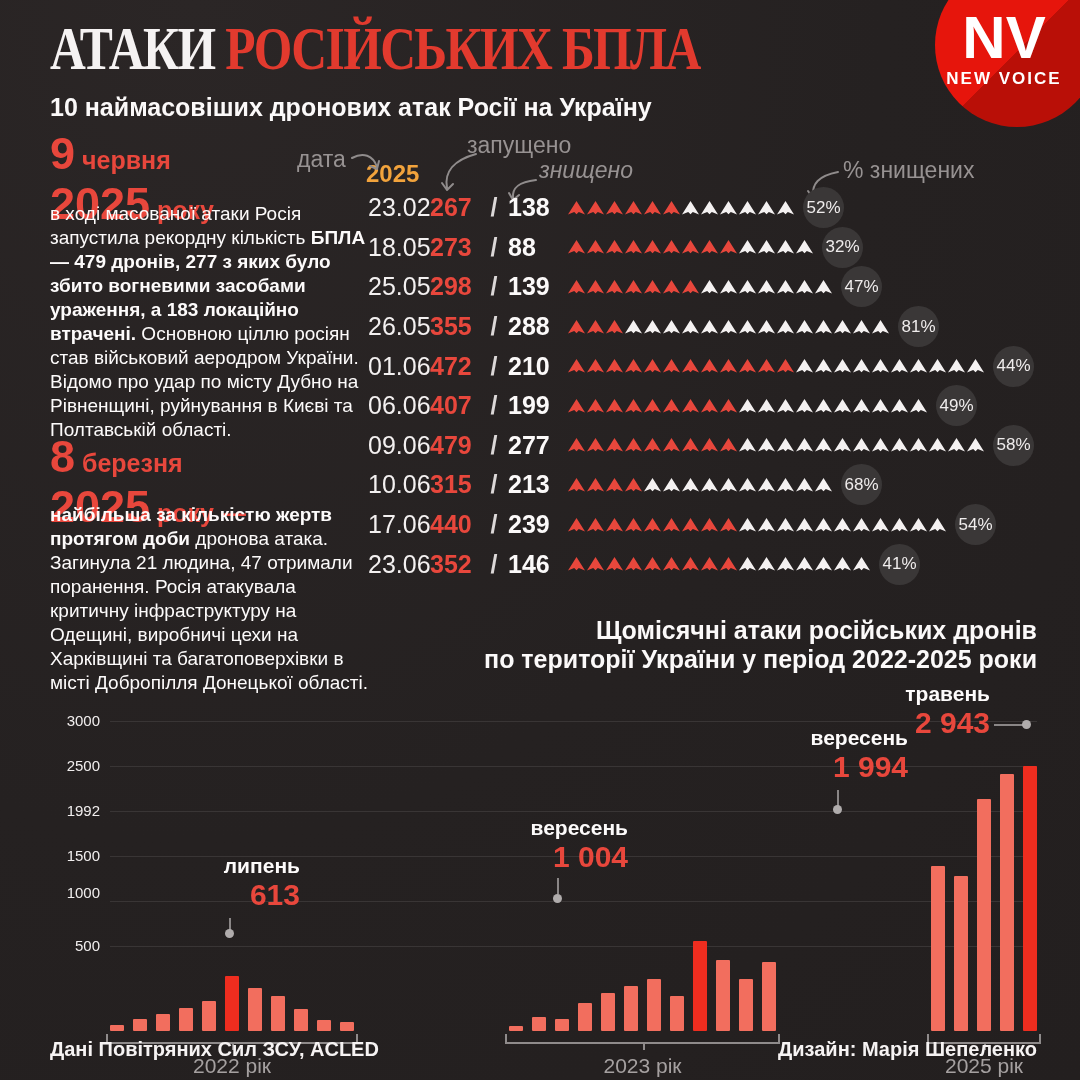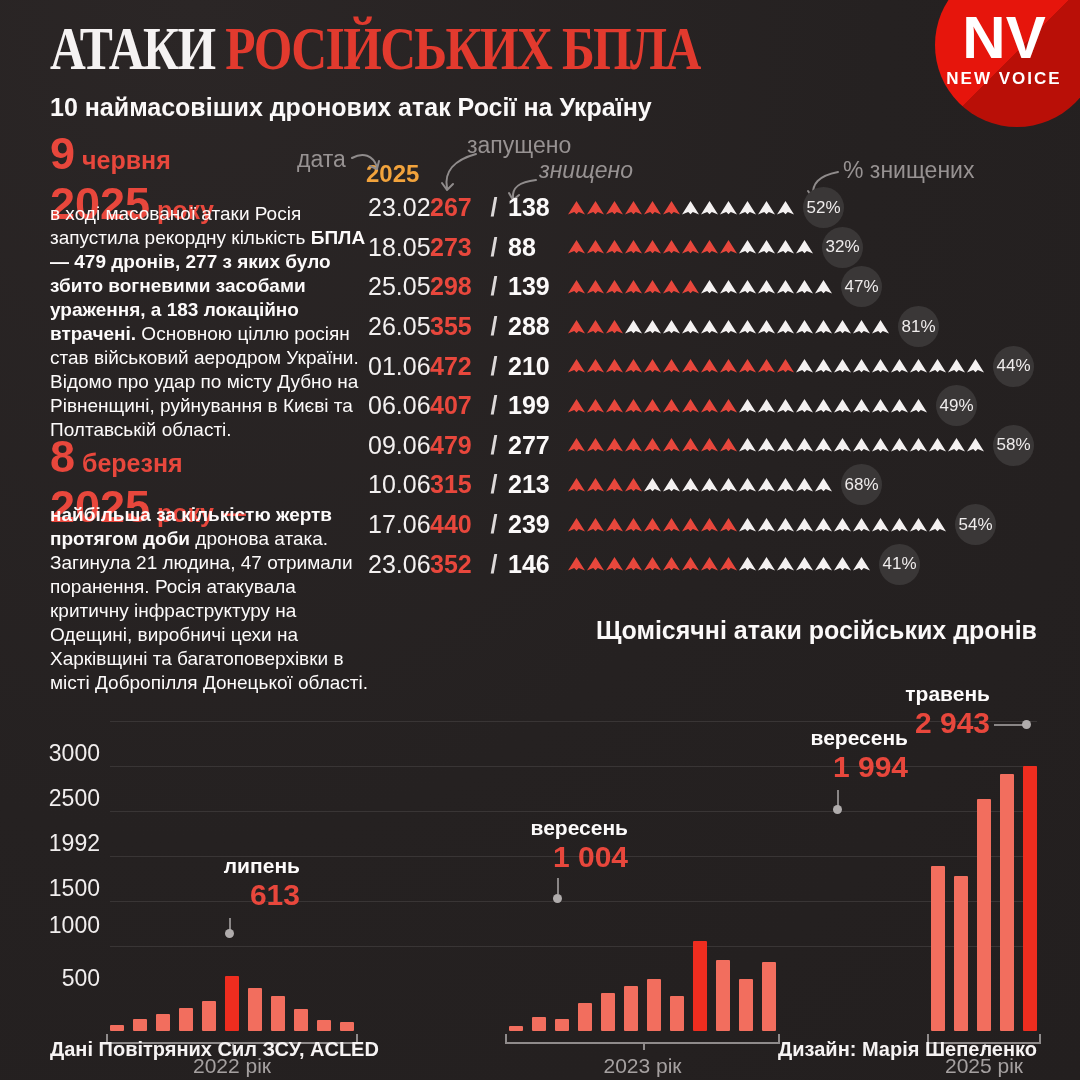--- a/index.html
+++ b/index.html
@@ -41,21 +41,21 @@
   .c-slash{width:28px;text-align:center;font-size:25px;font-weight:700;color:#dcd8d8;}
   .c-dest{width:60px;font-size:25px;font-weight:700;color:#fbf9f9;}
   .c-icons{display:flex;gap:2px;align-items:center;}
   .c-icons svg{display:block;}
   .di-red{color:#e8473c;} .di-white{color:#f4f1f1;}
   .pct{margin-left:9px;width:41px;height:41px;border-radius:50%;background:#3a3737;
        display:flex;align-items:center;justify-content:center;font-size:17px;color:#efecec;flex:none;}
   
   .chart-title{position:absolute;right:43px;top:616px;text-align:right;
                font-size:25px;font-weight:700;line-height:29px;color:#fbf9f9;}
-  .ytick{position:absolute;left:28px;width:72px;text-align:right;font-size:23px;color:#f1eeee;line-height:24px;margin-top:32px;}
+  .ytick{position:absolute;left:28px;width:72px;text-align:right;font-size:15px;color:#f1eeee;line-height:24px;}
   .gridline{position:absolute;left:110px;width:927px;height:1px;background:#393535;}
   .plot{position:absolute;left:110px;top:721px;width:927px;height:270px;
         display:flex;justify-content:space-between;align-items:flex-start;margin-top:40px;}
   .group{position:relative;display:flex;gap:9px;align-items:flex-end;height:270px;}
   .bar{width:14px;background:#f26e5e;border-radius:1px;}
   .bar.hl{background:#ee2d1f;}
   .bracket{position:absolute;left:-4px;right:-4px;bottom:-13px;height:8px;
            border-left:2px solid #8f8b8b;border-right:2px solid #8f8b8b;border-bottom:2px solid #8f8b8b;}
   .bracket::after{content:"";position:absolute;left:50%;bottom:-8px;width:2px;height:8px;background:#8f8b8b;}
   .glabel{position:absolute;left:0;right:0;bottom:-47px;text-align:center;font-size:21px;color:#a5a0a0;}
@@ -717,20 +717,21 @@
           <svg class="di-white" width="17" height="14" viewBox="0 0 17 14">
             <path fill="currentColor" d="M8.5 0 L17 13.5 L10.8 11 L8.5 13.3 L6.2 11 L0 13.5 Z"></path>
           </svg>
         </span>
         <span class="pct">41%</span>
       </div>
     </div>
 
   <div class="chart-title">
     <span>Щомісячні атаки російських дронів</span><br>
+    <span>по території України у період 2022-2025 роки</span>
   </div>
 
   <div id="axes">
       <div class="ytick" style="top: 709px;">3000</div>
       <div class="gridline" style="top: 721px;"></div>
       <div class="ytick" style="top: 754px;">2500</div>
       <div class="gridline" style="top: 766px;"></div>
       <div class="ytick" style="top: 799px;">1992</div>
       <div class="gridline" style="top: 811px;"></div>
       <div class="ytick" style="top: 844px;">1500</div>

